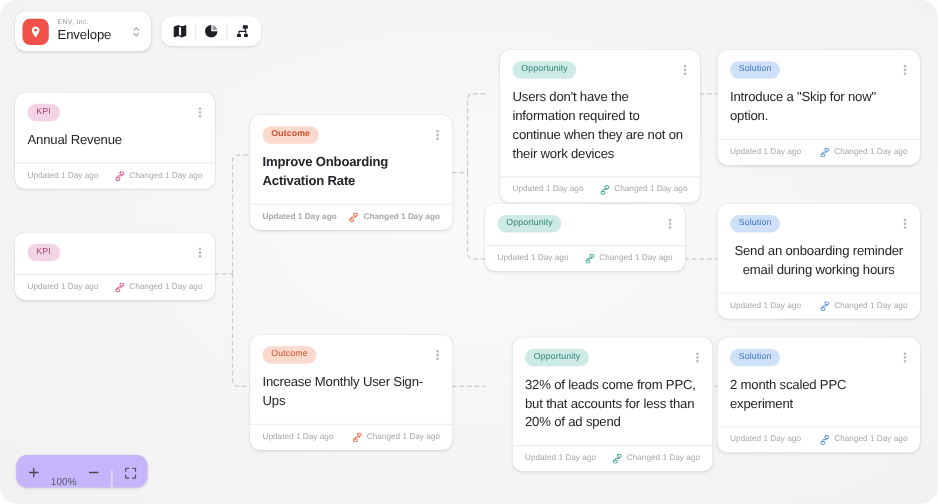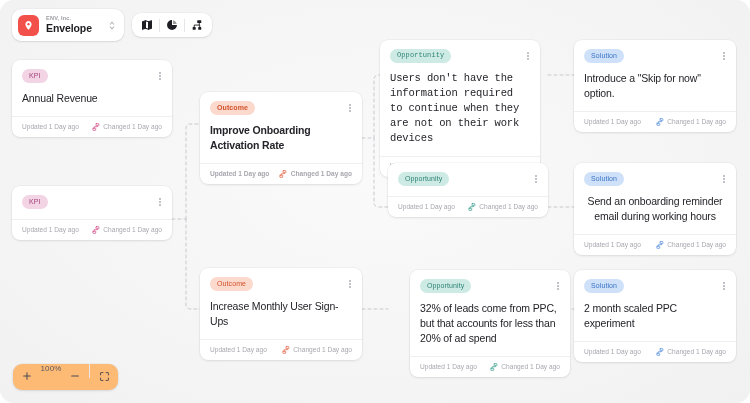--- a/index.html
+++ b/index.html
@@ -61,21 +61,21 @@
   }
   .org-logo {
     width: 21px; height: 21px;
     border-radius: 6px;
     background: #f2504b;
     display: flex;
     align-items: center;
     justify-content: center;
     flex: 0 0 auto;
   }
-  .org-text { line-height: 1; font-weight: bold; }
+  .org-text { line-height: 1; }
   .org-sub {
     font-size: 5.6px;
     color: #9b9ba3;
     letter-spacing: .18px;
     display: block;
     margin-bottom: 1.5px;
   }
   .org-name {
     font-size: 10.5px;
     color: #1d1d20;
@@ -196,22 +196,22 @@
     white-space: nowrap;
   }
   .chg-icon { display: block; flex: 0 0 auto; }
 
   
   .zoombar {
     position: absolute;
     left: 13px;
     bottom: 13px;
     display: flex;
-    align-items: flex-start;
-    background: #fdba74;
+    align-items: flex-end;
+    background: #c4b5fd;
     border-radius: 9px;
     box-shadow: 0 1px 2.5px rgba(16,20,30,.10), 0 0 0 .5px rgba(16,20,30,.05);
     height: 26px;
     padding: 0 3px;
     z-index: 20;
     box-sizing: border-box;
   }
   .zoom-btn {
     width: 22px; height: 24px;
     display: flex; align-items: center; justify-content: center;
@@ -299,21 +299,21 @@
         <svg width="12" height="12" viewBox="0 0 16 16" fill="none" stroke="#1e1e24" stroke-width="1.2" stroke-linecap="round">
           <rect x="8.3" y="1.6" width="5.4" height="3.6" rx=".7" fill="#1e1e24" stroke="none"></rect>
           <rect x="2.2" y="10.8" width="4.1" height="3.4" rx=".7" fill="#1e1e24" stroke="none"></rect>
           <rect x="9.6" y="10.8" width="4.1" height="3.4" rx=".7" fill="#1e1e24" stroke="none"></rect>
           <path d="M4.3 10.8V8.1h7.3v2.7M11 5.2v2.9"></path>
         </svg>
       </button>
     </div>
   </div>
 
-  <div class="card" style="left:12px; top:60px; width:160px;">
+  <div class="card" style="left:12px; top:74px; width:160px;">
     <div class="card-body">
       <div class="card-head">
         <span class="badge badge-kpi">KPI</span>
         <span class="kebab">
             <i></i>
             <i></i>
             <i></i>
           </span>
       </div>
       <div class="card-title">Annual Revenue</div>
@@ -398,21 +398,21 @@
         <svg class="chg-icon" width="8" height="8" viewBox="0 0 12 12" fill="none" stroke="#e8694a" stroke-width="1.15" stroke-linecap="round">
           <rect x="6" y="1" width="4.3" height="3.2" rx=".5"></rect>
           <rect x="1.3" y="7.8" width="4.3" height="3.2" rx=".5"></rect>
           <path d="M3.4 7.8V5.6h4.8V4.2"></path>
         </svg>
         <span>Changed 1 Day ago</span>
       </span>
     </div>
   </div>
 
-  <div class="card" style="left:380px; top:40px; width:160px;font-family:Liberation Mono, monospace;">
+  <div class="card" style="left:400px; top:40px; width:160px;">
     <div class="card-body">
       <div class="card-head">
         <span class="badge badge-opportunity">Opportunity</span>
         <span class="kebab">
             <i></i>
             <i></i>
             <i></i>
           </span>
       </div>
       <div class="card-title">Users don't have the information required to continue when they are not on their work devices</div>

